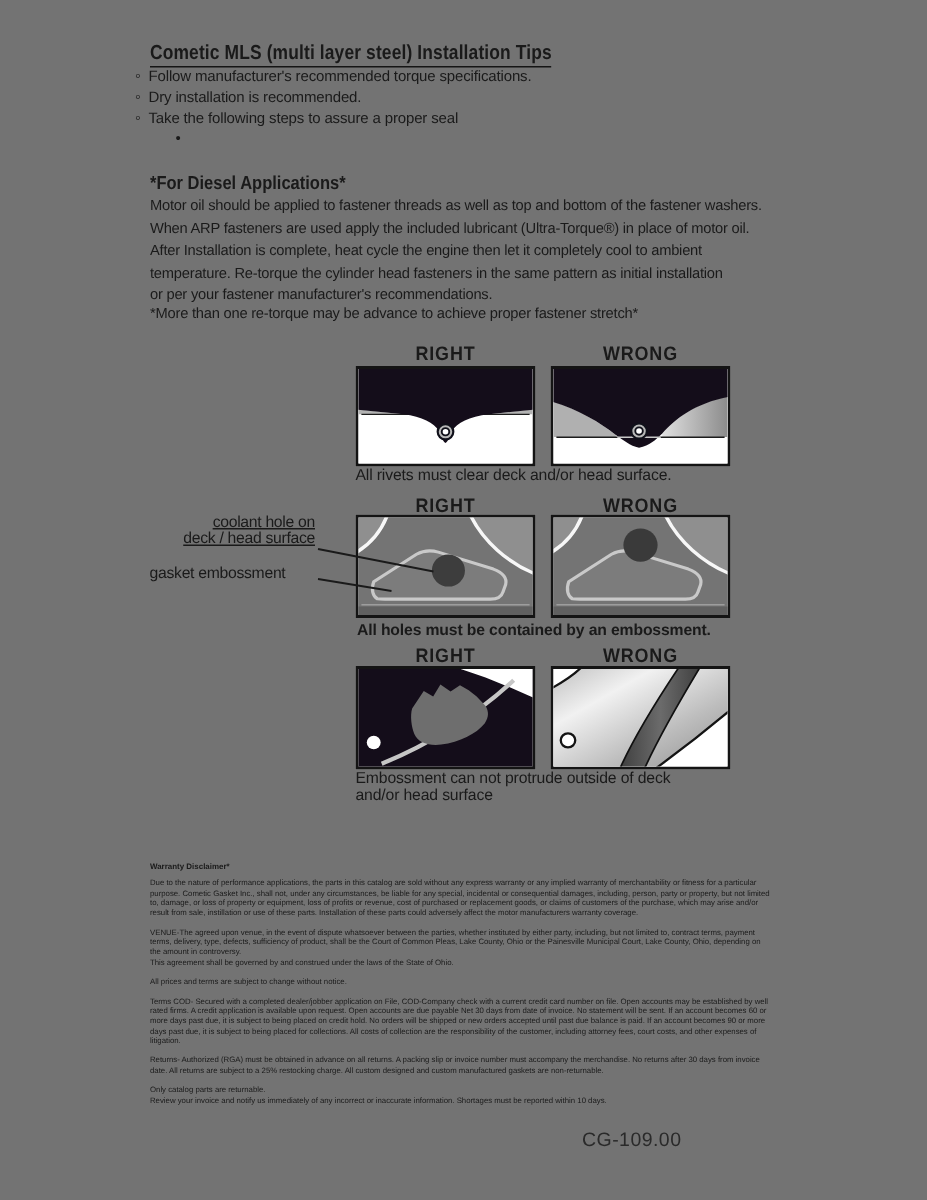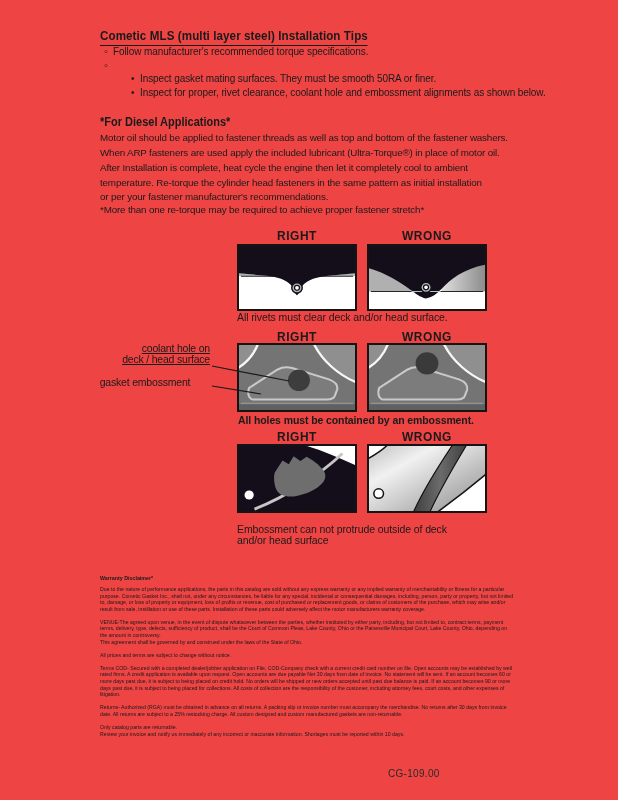--- a/index.html
+++ b/index.html
@@ -1,68 +1,68 @@
 <!DOCTYPE html>
 <html><head>
 <meta charset="utf-8">
 <style>
   * { margin:0; padding:0; box-sizing:border-box; }
   html,body { background:#e8e8e8; }
   .page {
-    position:relative; width:618px; height:800px; background:#ef4444;
+    position:relative; width:618px; height:800px; background:#737373;
     font-family:"Liberation Sans", sans-serif; color:#1a1a1a; overflow:hidden;
     margin:0 auto;
   }
   .abs { position:absolute; }
   .doc-title {
     font-size:13.5px; font-weight:bold; white-space:nowrap;
     transform:scaleX(.86); transform-origin:left top;
     border-bottom:1.6px solid #151515; padding-bottom:2px; letter-spacing:.1px;
   }
-  .bullets { left:104px; top:44px; font-size:10px; letter-spacing:-.1px; }
+  .bullets { left:90px; top:44px; font-size:10px; letter-spacing:-.1px; }
   .b-row { height:14px; line-height:14px; white-space:nowrap; }
   .b-row .mk { display:inline-block; width:9px; }
   .b-row.sub { margin-left:27px; }
   .mk.circle::before { content:"◦"; font-size:11px; }
   .mk.dot::before { content:"•"; font-size:10px; }
   .section-head { font-size:12.5px; font-weight:bold; transform:scaleX(.88); transform-origin:left top; white-space:nowrap; }
   .para { font-size:9.8px; line-height:14.5px; letter-spacing:-.15px; white-space:pre-line; }
   .dg-head { width:120px; text-align:center; font-size:13px; font-weight:bold; letter-spacing:.6px; transform:scaleX(.92); transform-origin:center top; }
   .panel { width:120px; border:2px solid #141414; background:#fff; }
   .panel svg { display:block; width:100%; height:100%; }
   .caption { font-size:10.5px; letter-spacing:-.1px; line-height:11px; white-space:pre-line; }
   .callout { width:130px; text-align:right; font-size:10.5px; line-height:11px; letter-spacing:-.2px; white-space:pre-line; }
   .warranty { left:100px; top:575px; width:415px; }
   .warranty h4 { font-size:5.3px; font-weight:bold; margin-bottom:5px; }
   .warranty p { font-size:5.2px; line-height:6.6px; margin-bottom:6.5px; white-space:pre-line; }
-  .doc-num { font-size:10px; letter-spacing:.3px; color:#2a2a2a;margin-top:16px; }
+  .doc-num { font-size:13px; letter-spacing:.3px; color:#2a2a2a; }
 </style>
 </head>
 <body>
 
 <div class="page">
 
   <div class="abs" style="left:100px; top:26px;">
     <span class="doc-title" style="display:inline-block;">Cometic MLS (multi layer steel) Installation Tips</span>
   </div>
 
   <div class="abs bullets">
     <div class="b-row"><span class="mk circle"></span><span>Follow manufacturer's recommended torque specifications.</span></div>
-    <div class="b-row"><span class="mk circle"></span></div>
-    <div class="b-row sub"><span class="mk dot"></span><span>Inspect gasket mating surfaces.  They must be smooth 50RA or finer.</span></div>
-    <div class="b-row sub"><span class="mk dot"></span><span>Inspect for proper, rivet clearance, coolant hole and embossment alignments as shown below.</span></div>
+    <div class="b-row"><span class="mk circle"></span><span>Dry installation is recommended.</span></div>
+    <div class="b-row"><span class="mk circle"></span><span>Take the following steps to assure a proper seal</span></div>
+    <div class="b-row sub"><span class="mk dot"></span></div>
   </div>
 
   <div class="abs section-head" style="left:100px; top:115px;">*For Diesel Applications*</div>
   <div class="abs para" style="left:100px; top:161px; width:440px;">After Installation is complete, heat cycle the engine then let it completely cool to ambient
 temperature. Re-torque the cylinder head fasteners in the same pattern as initial installation
 or per your fastener manufacturer's recommendations.</div>
   <div class="abs para" style="left:100px; top:131px; width:440px;">Motor oil should be applied to fastener threads as well as top and bottom of the fastener washers.
 When ARP fasteners are used apply the included lubricant (Ultra-Torque®) in place of motor oil.</div>
-  <div class="abs para" style="left:100px; top:203px; width:440px;">*More than one re-torque may be required to achieve proper fastener stretch*</div>
+  <div class="abs para" style="left:100px; top:203px; width:440px;">*More than one re-torque may be advance to achieve proper fastener stretch*</div>
 
   <div class="abs dg-head" style="left:237px; top:228px;">RIGHT</div>
   <div class="abs dg-head" style="left:367px; top:228px;">WRONG</div>
 
   <div class="abs panel" style="left:237px; top:244px; height:67px;">
     <svg viewBox="0 0 120 67" preserveAspectRatio="none">
       <rect x="-2" y="-2" width="124" height="71" fill="#ffffff"></rect>
       <path d="M0,28.7 L31,32 L0,32 Z" fill="#b3b3b3"></path>
       <path d="M120,28.7 L90,32 L120,32 Z" fill="#b3b3b3"></path>
       <path d="M2,32.2 H118" stroke="#1c1c1c" stroke-width="1" fill="none"></path>
@@ -169,21 +169,21 @@
       </defs>
       <rect x="-2" y="-2" width="124" height="73" fill="#ffffff"></rect>
       <path d="M-2,14 C6,9.5 14,4.5 20,-2 L122,-2 L122,29 C104,44.5 87,58 71,70 L-2,70 Z" fill="url(#g-band)"></path>
       <path d="M-2,14 C6,9.5 14,4.5 20,-2" stroke="#141414" stroke-width="1.6" fill="none"></path>
       <path d="M122,29 C104,44.5 87,58 71,70" stroke="#141414" stroke-width="1.6" fill="none"></path>
       <path d="M87,-2 C72,21 57,45 46,70 L63,70 C74,45 88,21 101.5,-2 Z" fill="url(#g-emb)" stroke="#111111" stroke-width="1.2"></path>
       <circle cx="10" cy="50.5" r="5" fill="#ffffff" stroke="#141414" stroke-width="1.6"></circle>
     </svg>
   </div>
 
-  <div class="abs caption" style="left:237px; top:514px; width:240px;margin-top:10px;">Embossment can not protrude outside of deck
+  <div class="abs caption" style="left:237px; top:514px; width:240px;">Embossment can not protrude outside of deck
 and/or head surface</div>
 
   <div class="abs warranty">
     <h4>Warranty Disclaimer*</h4>
     <p>Due to the nature of performance applications, the parts in this catalog are sold without any express warranty or any implied warranty of merchantability or fitness for a particular purpose.  Cometic Gasket Inc., shall not, under any circumstances, be liable for any special, incidental or consequential damages, including, person, party or property, but not limited to, damage, or loss of property or equipment, loss of profits or revenue, cost of purchased or replacement goods, or claims of customers of the purchase, which may arise and/or result from sale, instillation or use of these parts.  Installation of these parts could adversely affect the motor manufacturers warranty coverage.</p>
     <p>VENUE-The agreed upon venue, in the event of dispute whatsoever between the parties, whether instituted by either party, including, but not limited to, contract terms, payment terms, delivery, type, defects, sufficiency of product, shall be the Court of Common Pleas, Lake County, Ohio or the Painesville Municipal Court, Lake County, Ohio, depending on the amount in controversy.
 This agreement shall be governed by and construed under the laws of the State of Ohio.</p>
     <p>All prices and terms are subject to change without notice.</p>
     <p>Terms COD- Secured with a completed dealer/jobber application on File, COD-Company check with a current credit card number on file.  Open accounts may be established by well rated firms.  A credit application is available upon request.  Open accounts are due payable Net 30 days from date of invoice.  No statement will be sent.  If an account becomes 60 or more days past due, it is subject to being placed on credit hold.  No orders will be shipped or new orders accepted until past due balance is paid.  If an account becomes 90 or more days past due, it is subject to being placed for collections.  All costs of collection are the responsibility of the customer, including attorney fees, court costs, and other expenses of litigation.</p>
     <p>Returns- Authorized (RGA) must be obtained in advance on all returns.  A packing slip or invoice number must accompany the merchandise.  No returns after 30 days from invoice date.  All returns are subject to a 25% restocking charge.  All custom designed and custom manufactured gaskets are non-returnable.</p>

